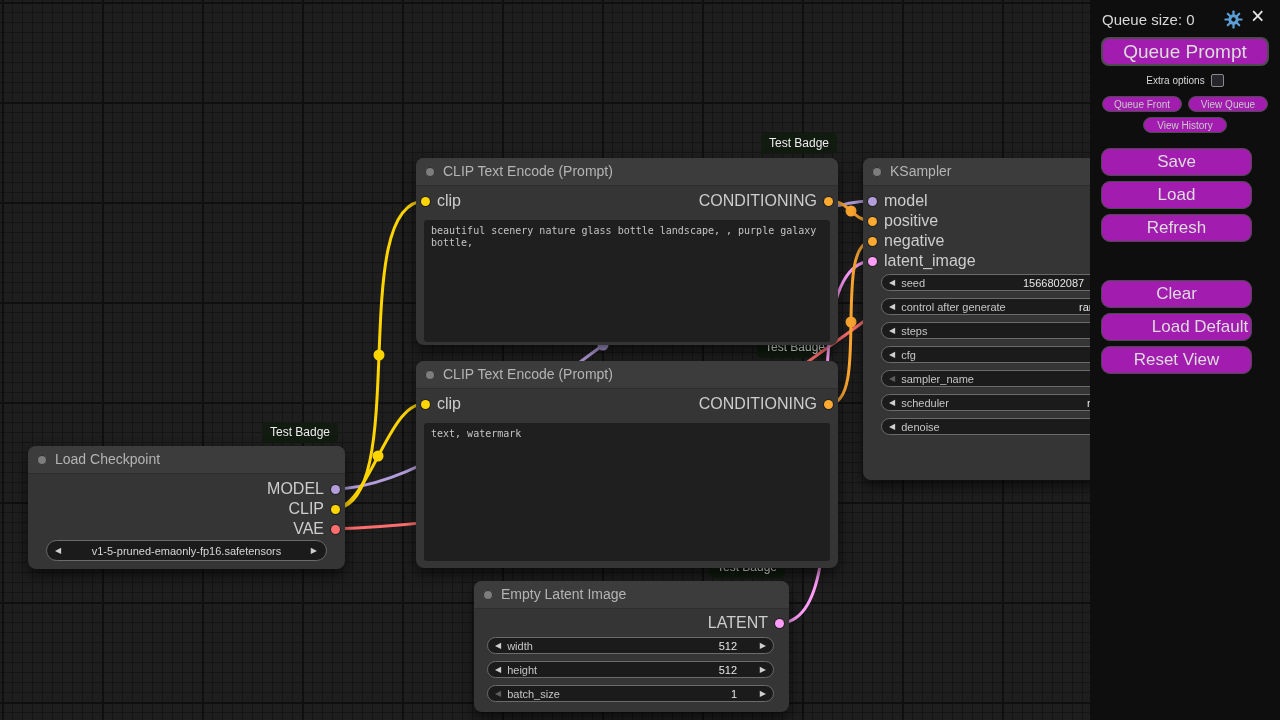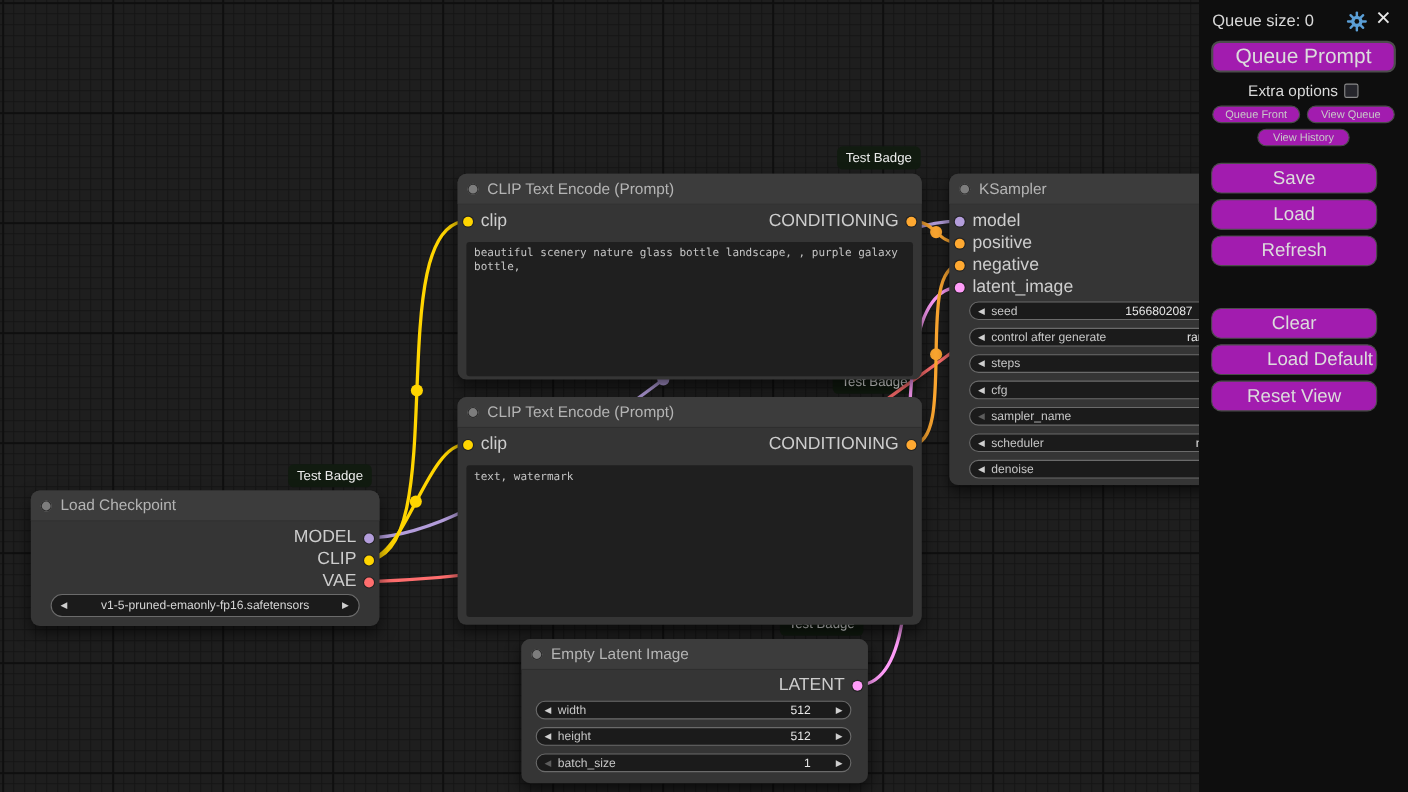--- a/index.html
+++ b/index.html
@@ -79,21 +79,21 @@
     color:#dcdcdc;display:flex;align-items:center;justify-content:center;box-sizing:border-box;
     cursor:pointer;white-space:nowrap;
   }
   .btn.big{left:11px;width:151px;height:28px;font-size:17px;}
   .btn.small{height:16px;font-size:10px;border-radius:8px;border-width:1px;color:#c9c9c9;}
   #queue-size{position:absolute;left:12px;top:11px;font-size:15px;}
   #gear{position:absolute;left:134px;top:10px;width:19px;height:19px;cursor:pointer;}
   #close-x{position:absolute;left:161px;top:3px;font-size:23px;color:#e8e8e8;cursor:pointer;}
   #queue-prompt{left:11px;top:37px;width:168px;height:29px;font-size:19px;border-width:2px;border-radius:8px;}
   #extra-row{position:absolute;left:0;top:74px;width:190px;display:flex;align-items:center;justify-content:center;gap:6px;}
-  #extra-label{font-size:14px;}
+  #extra-label{font-size:10px;}
   #extra-check{width:11px;height:11px;background:#26262c;border:1px solid #8a8a8a;border-radius:2px;}
 </style>
 </head>
 <body>
 
 <div id="canvas">
 
   <div class="badge" style="right:443px;top:133px;">Test Badge</div>
   <div class="badge" style="right:447px;top:337px;">Test Badge</div>
   <div class="badge" style="right:942px;top:422px;">Test Badge</div>
@@ -165,21 +165,21 @@
       <span class="dot" style="background:#ffd500"></span>
       <span class="slot-label">clip</span>
     </div>
     <div class="slot out" style="top:33px;">
       <span class="slot-label">CONDITIONING</span>
       <span class="dot" style="background:#ffa931"></span>
     </div>
     <div class="prompt-text" style="left:8px;top:62px;width:406px;height:138px;">text, watermark</div>
   </div>
 
-  <div class="node" style="left:863px;top:158px;width:320px;height:283px;">
+  <div class="node" style="left:863px;top:158px;width:320px;height:322px;">
     <div class="node-header">
       <span class="collapse-dot"></span>
       <span class="node-title">KSampler</span>
     </div>
     <div class="slot in" style="top:33px;">
       <span class="dot" style="background:#b39ddb"></span>
       <span class="slot-label">model</span>
     </div>
     <div class="slot in" style="top:53px;">
       <span class="dot" style="background:#ffa931"></span>

